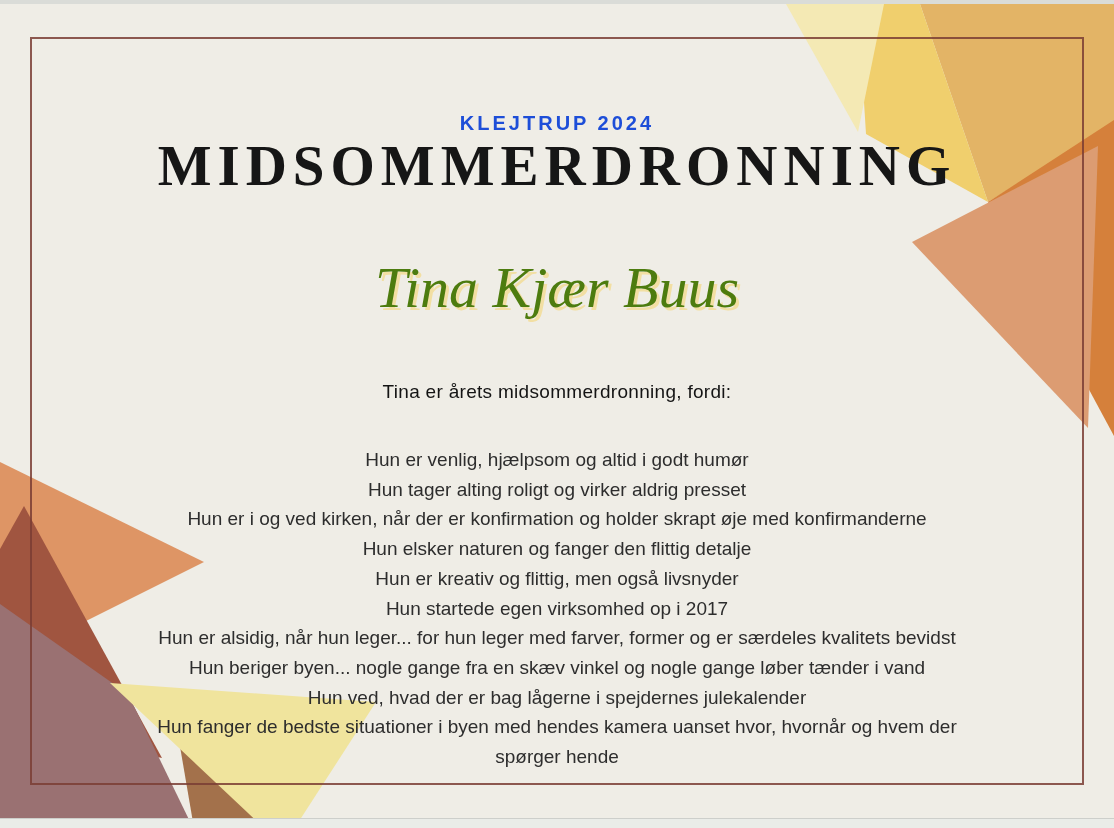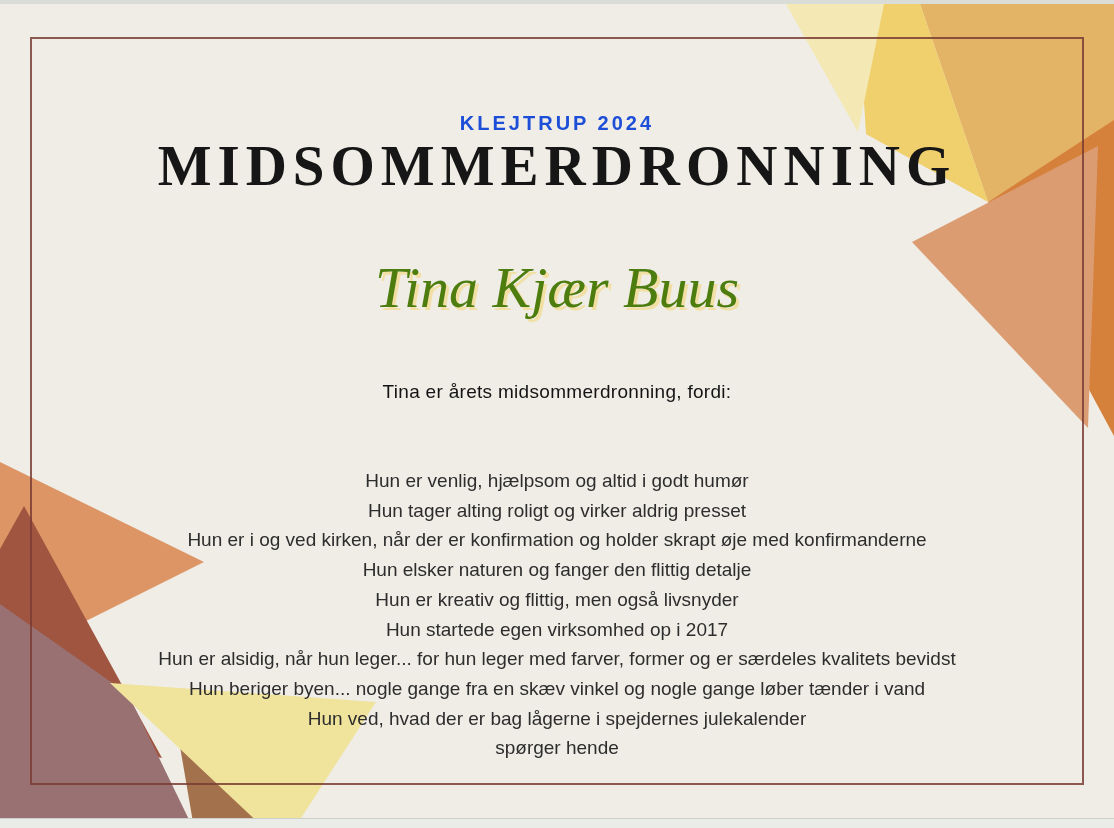--- a/index.html
+++ b/index.html
@@ -36,21 +36,21 @@
     font-style:italic;
     font-size:58px;
     color:#4d7c0f;
     text-shadow:3px 3px 0 #F2DFA3;
   }
   .subtitle{
     top:377px;
     font-size:19px;font-weight:normal;letter-spacing:0.3px;color:#141414;
   }
   .body-lines{
-    position:absolute;left:57px;top:462px;width:1000px;
+    position:absolute;left:57px;top:441px;width:1000px;
     text-align:center;
     font-size:19px;line-height:29.7px;color:#2d2d2d;
   }
   .bottom-strip{
     position:absolute;left:0;top:818px;width:1114px;height:10px;
     background:#EAECE8;border-top:1px solid #CDCFCB;box-sizing:border-box;
   }
 </style>
 </head>
 <body>
@@ -86,19 +86,20 @@
     <div class="body-lines">
       <div>Hun er venlig, hjælpsom og altid i godt humør</div>
       <div>Hun tager alting roligt og virker aldrig presset</div>
       <div>Hun er i og ved kirken, når der er konfirmation og holder skrapt øje med konfirmanderne</div>
       <div>Hun elsker naturen og fanger den flittig detalje</div>
       <div>Hun er kreativ og flittig, men også livsnyder</div>
       <div>Hun startede egen virksomhed op i 2017</div>
       <div>Hun er alsidig, når hun leger... for hun leger med farver, former og er særdeles kvalitets bevidst</div>
       <div>Hun beriger byen... nogle gange fra en skæv vinkel og nogle gange løber tænder i vand</div>
       <div>Hun ved, hvad der er bag lågerne i spejdernes julekalender</div>
+      <div>Hun fanger de bedste situationer i byen med hendes kamera uanset hvor, hvornår og hvem der</div>
       <div>spørger hende</div>
     </div>
 
   </div>
 
   <div class="bottom-strip"></div>
 </div>
 
 </body></html>

